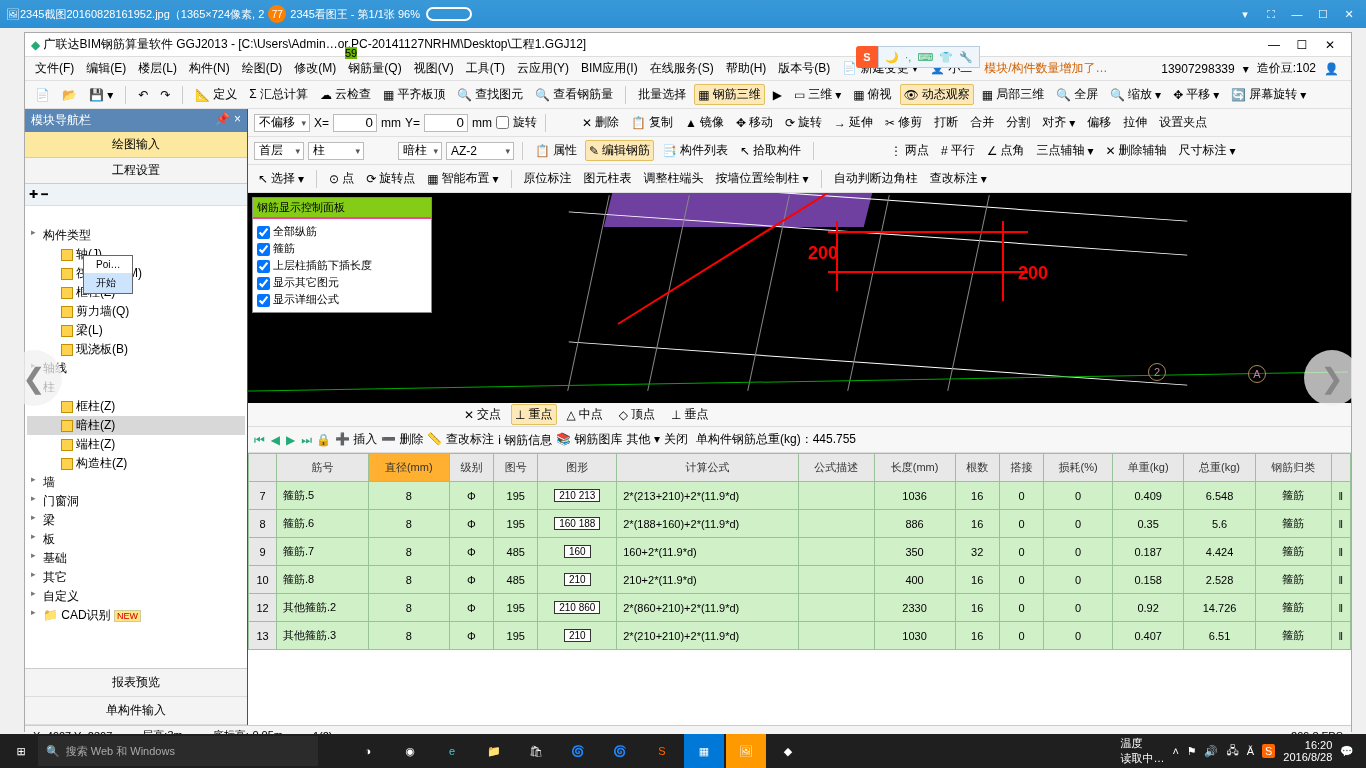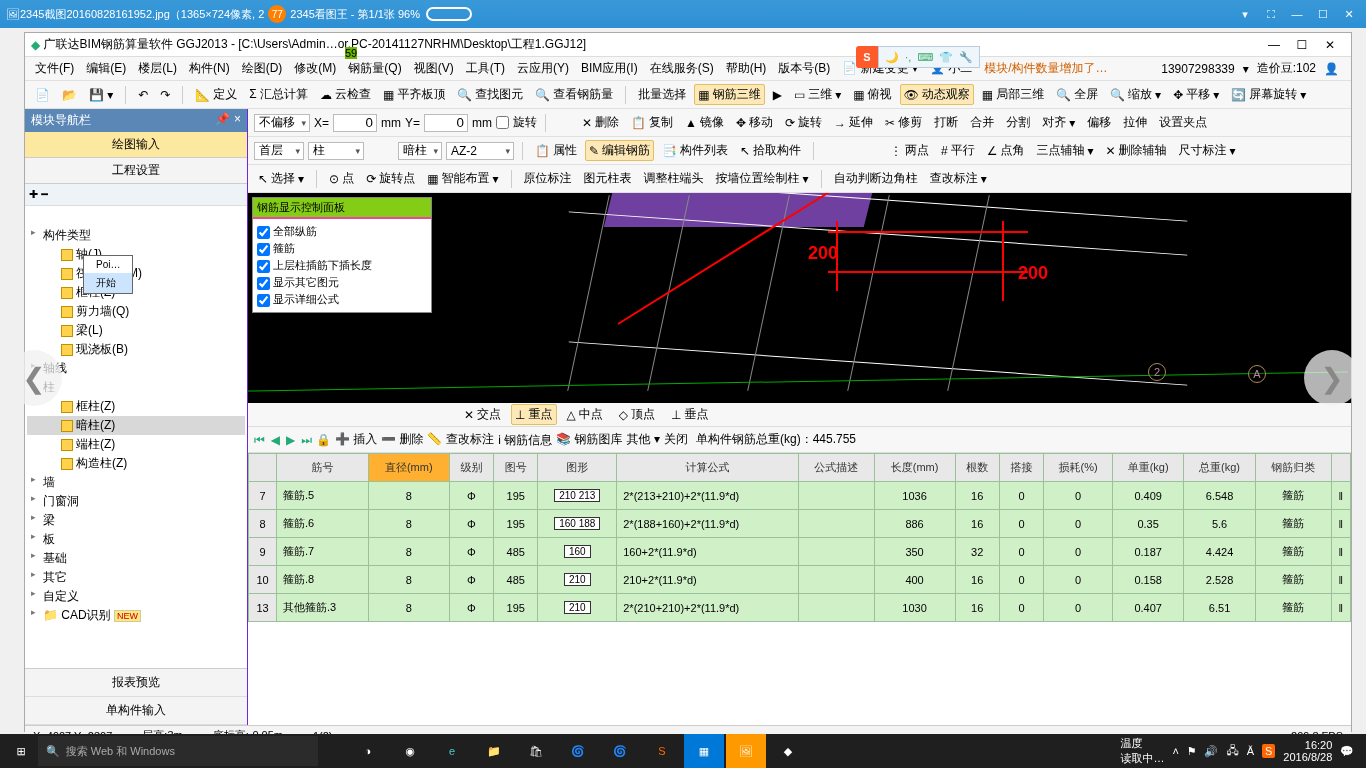--- a/index.html
+++ b/index.html
@@ -489,20 +489,38 @@
                 <td>400</td>
                 <td>16</td>
                 <td>0</td>
                 <td>0</td>
                 <td>0.158</td>
                 <td>2.528</td>
                 <td>箍筋</td>
                 <td>‖</td>
               </tr>
               <tr>
+                <td class="rowhdr">12</td>
+                <td class="left">其他箍筋.2</td>
+                <td>8</td>
+                <td>Φ</td>
+                <td>195</td>
+                <td><span class="shape">210  860</span></td>
+                <td class="left">2*(860+210)+2*(11.9*d)</td>
+                <td></td>
+                <td>2330</td>
+                <td>16</td>
+                <td>0</td>
+                <td>0</td>
+                <td>0.92</td>
+                <td>14.726</td>
+                <td>箍筋</td>
+                <td>‖</td>
+              </tr>
+              <tr>
                 <td class="rowhdr">13</td>
                 <td class="left">其他箍筋.3</td>
                 <td>8</td>
                 <td>Φ</td>
                 <td>195</td>
                 <td><span class="shape">210</span></td>
                 <td class="left">2*(210+210)+2*(11.9*d)</td>
                 <td></td>
                 <td>1030</td>
                 <td>16</td>

